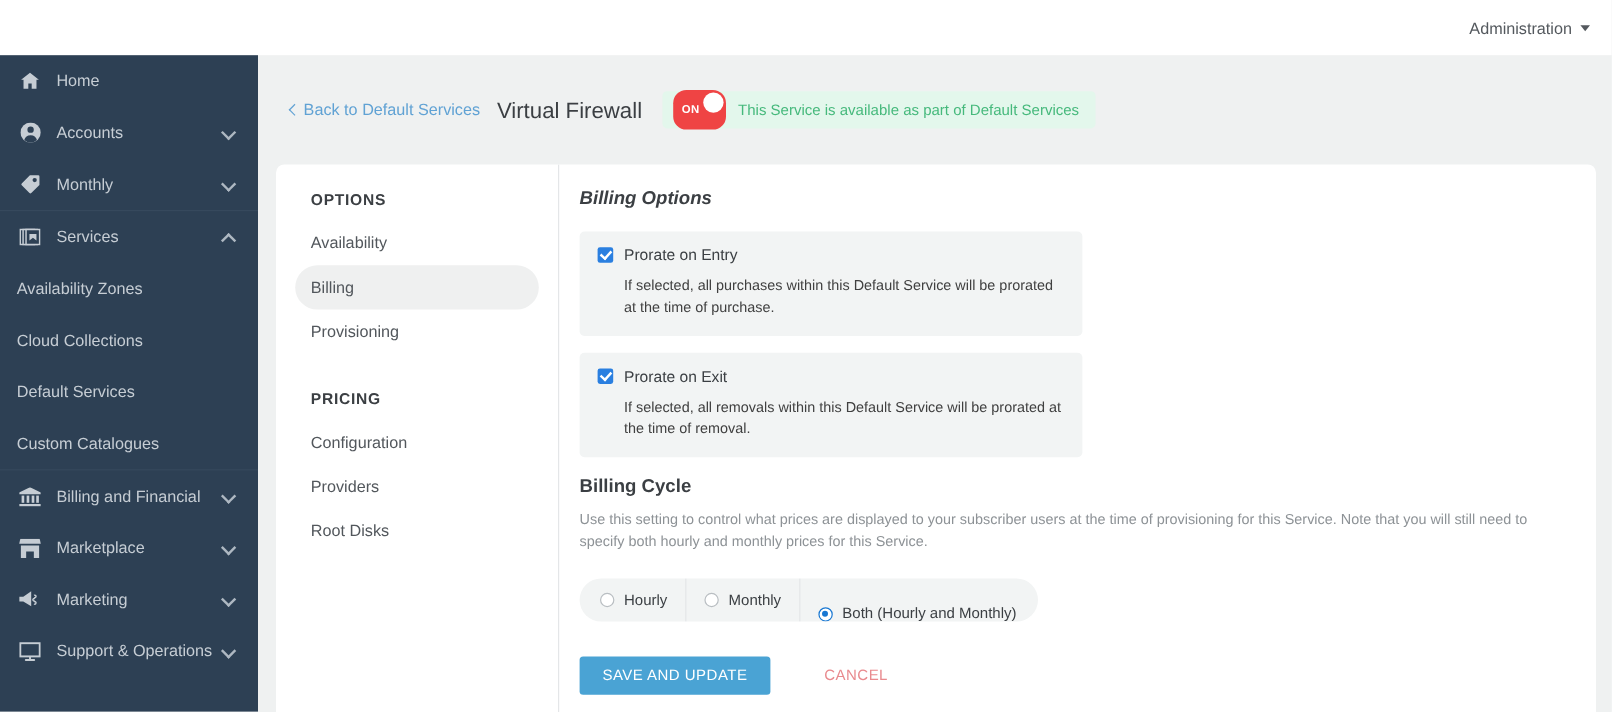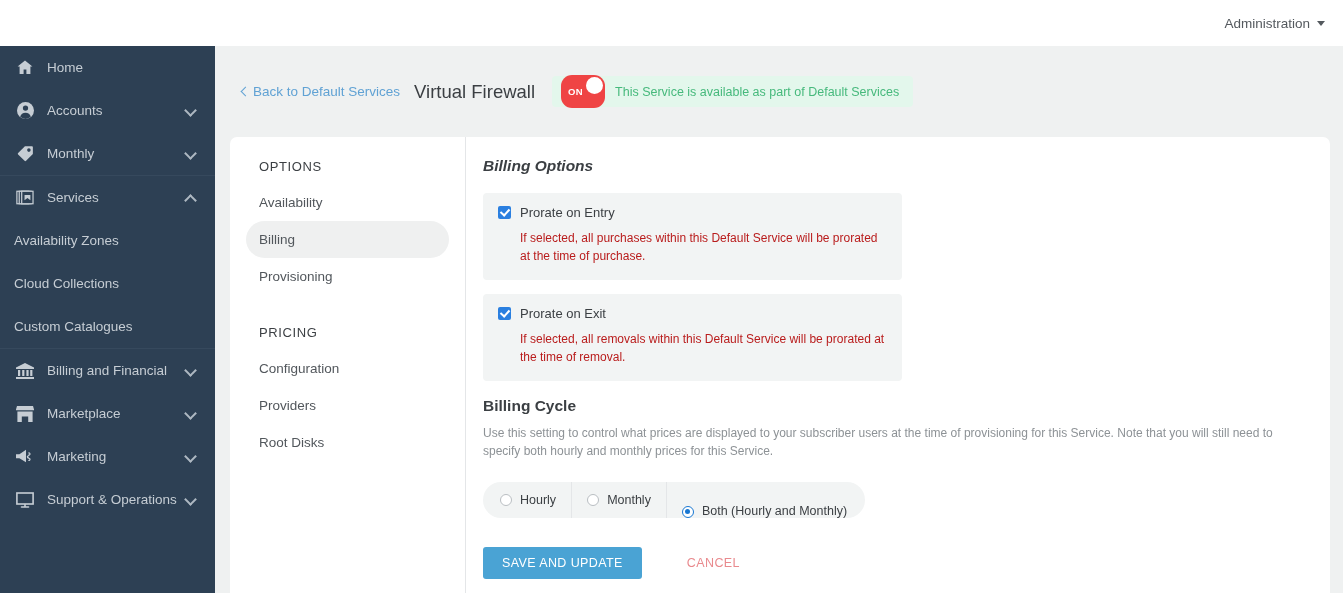--- a/index.html
+++ b/index.html
@@ -126,21 +126,21 @@
     border-radius: 7px;
     display: flex;
     overflow: hidden;
   }
   .card-left {
     width: 236px; flex: 0 0 236px;
     border-right: 1px solid #e4e6e8;
     padding: 22px 16px 0 16px;
   }
   .sec-title {
-    font-size: 13px; color: #3b3f43; font-weight: normal;
+    font-size: 13px; color: #3b3f43; font-weight: bold;
     letter-spacing: .6px; padding-left: 13px;
     margin-bottom: 10px;
   }
   .sec-title.second { margin-top: 30px; }
   .opt-item {
     height: 37px; line-height: 37px;
     padding-left: 13px; border-radius: 19px;
     font-size: 13.5px; color: #52575c; cursor: pointer;
   }
   .opt-item.active { background: #eff0f0; }
@@ -163,21 +163,21 @@
     position: relative; cursor: pointer;
   }
   .cbox::after {
     content: ""; position: absolute; left: 4px; top: 1px;
     width: 4px; height: 7px;
     border-right: 2px solid #fff; border-bottom: 2px solid #fff;
     transform: rotate(42deg);
   }
   .cb-label { font-size: 13px; color: #3b3f43; }
   .opt-desc {
-    font-size: 12px; color: #b91c1c; line-height: 1.5;
+    font-size: 12px; color: #404040; line-height: 1.5;
     margin: 9px 0 0 22px; max-width: 372px;
   }
   .h-cycle {
     font-size: 15.5px; color: #3b3f43; font-weight: bold;
     margin: 16px 0 9px 0;
   }
   .cycle-desc {
     font-size: 12px; color: #8d9296; line-height: 1.5;
     max-width: 810px; margin-bottom: 22px;
   }
@@ -274,20 +274,21 @@
           <rect x="6.0" y="2.4" width="12.0" height="13.2" fill="#2d4054"></rect>
           <path d="M9 6.4h6.2v5.6l-3.1-2.4-3.1 2.4z" fill="currentColor" stroke="none"></path>
         </svg>
       </span>
       <span class="nav-label">Services</span>
       <span class="chev up"></span>
     </div>
 
     <div class="subnav-item">Availability Zones</div>
     <div class="subnav-item">Cloud Collections</div>
+    <div class="subnav-item">Default Services</div>
     <div class="subnav-item">Custom Catalogues</div>
   </div>
 
   <div class="nav-group" style="border-bottom:none">
 
     <div class="nav-item">
       <span class="nav-ico">
         <svg width="18" height="16" viewBox="0 0 18 16" fill="currentColor">
             <path d="M9 0 0 4.4v1.5h18V4.4z"></path>
             <rect x="2" y="7" width="2.2" height="6"></rect>

